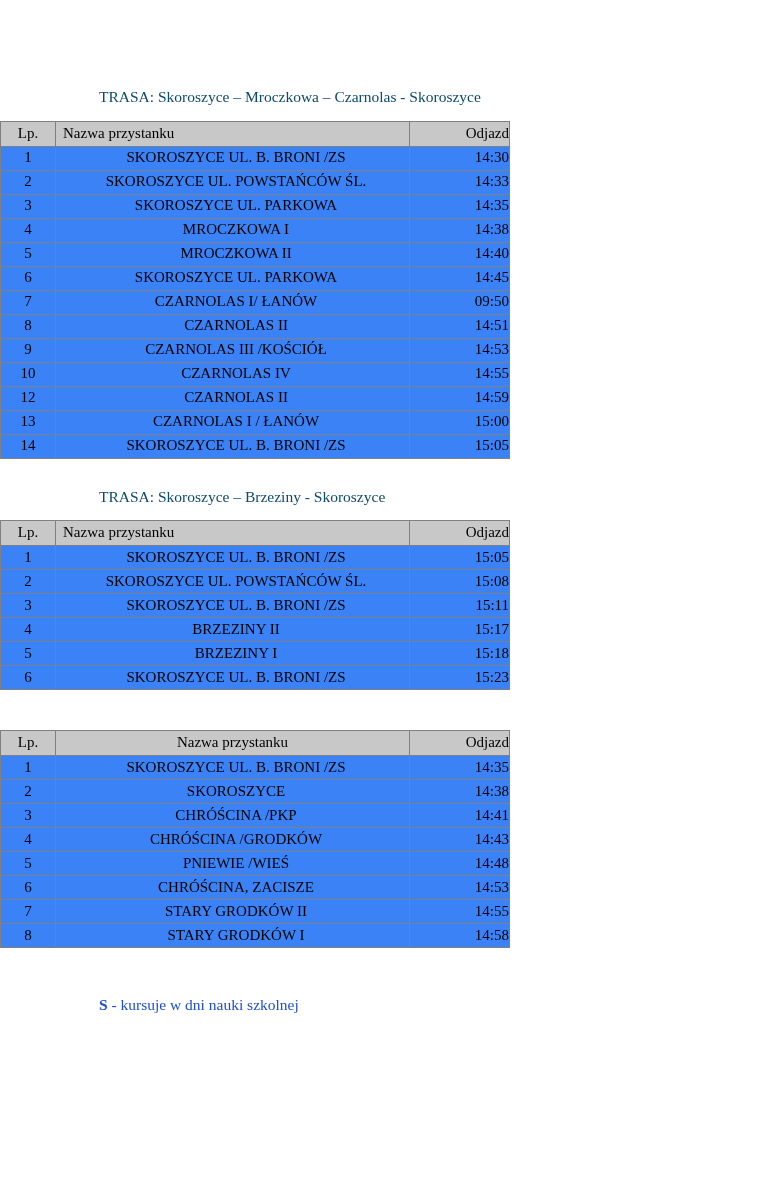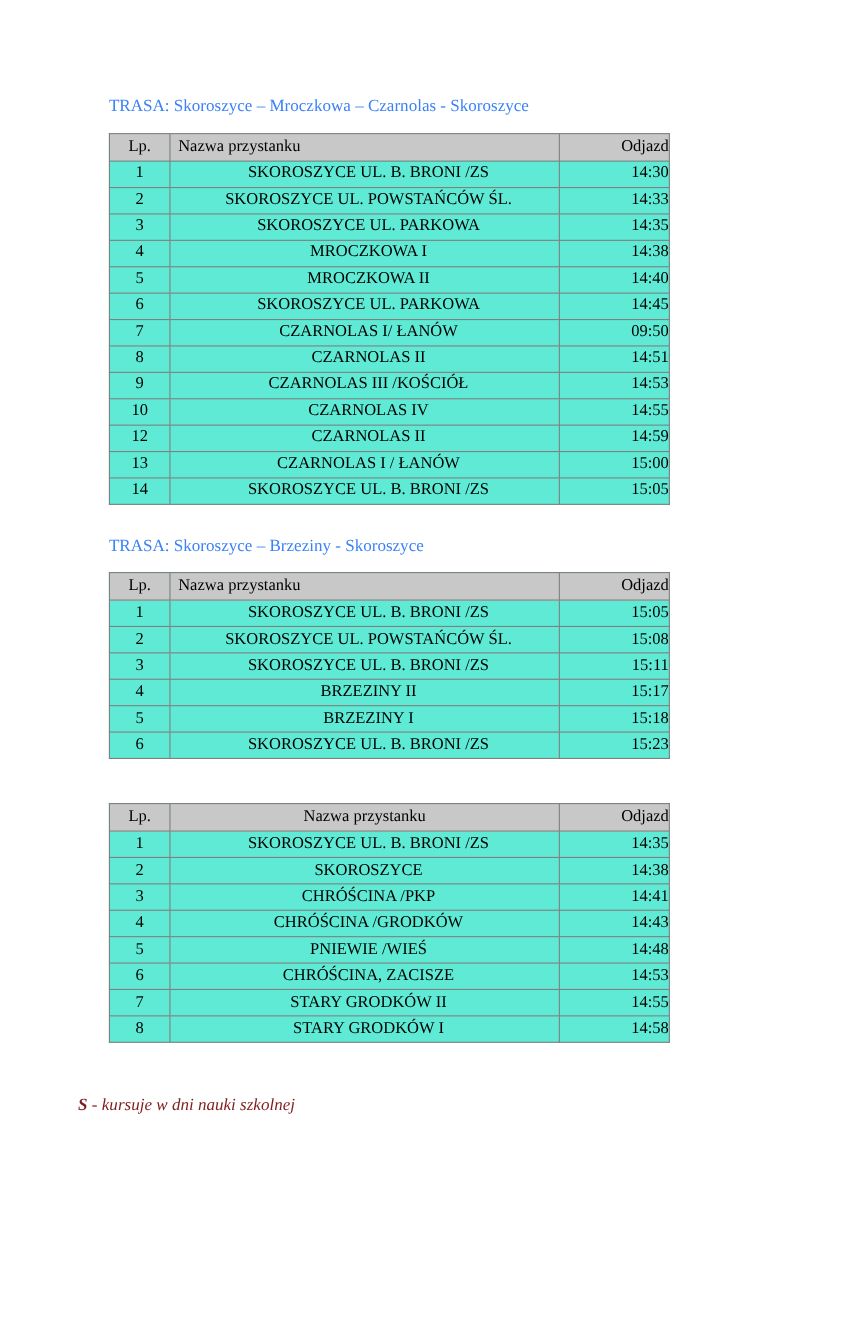--- a/index.html
+++ b/index.html
@@ -20,30 +20,29 @@
     box-sizing: border-box;
     padding: 88px 0 0 0;
   }
   .route-block {
     margin: 0 0 0 0;
   }
   .route-title {
     font-family: "Liberation Serif", serif;
     font-size: 15.5px;
     line-height: 1.2;
-    color: #3b82f6;
+    color: #0c4a6e;
     margin-left: 99px;
     margin-bottom: 14px;
     white-space: nowrap;
   }
   table.sched {
     border-collapse: collapse;
-    margin-left: 99px;
     table-layout: fixed;
-    background: #5eead4;
+    background: #3b82f6;
   }
   table.sched td, table.sched th {
     border: 1px solid #808080;
     font-family: "Liberation Serif", serif;
     font-size: 15px;
     color: #000;
     padding: 1px 0 2px 0;
     height: 20px;
     vertical-align: middle;
   }
@@ -55,25 +54,24 @@
   }
   .col-lp    { width: 54px;  text-align: center; }
   .col-name  { width: 346px; text-align: center; padding-left: 7px !important; }
   .col-time  { width: 99px;  text-align: right; }
   th.col-name { text-align: left; padding-left: 7px !important; }
   th.col-name.center { text-align: center; padding-left: 0 !important; }
   .gap-1 { height: 29px; }
   .gap-2 { height: 40px; }
   .gap-3 { height: 48px; }
   .note {
-    margin-left: 71px;
+    margin-left: 99px;
     font-family: "Liberation Serif", serif;
     font-size: 15.5px;
-    color: #7f1d1d;
-    font-style: italic;
+    color: #1d4ed8;
   }
   .note b { font-weight: bold; }
   .note-gap { height: 40px; }
 </style>
 </head>
 <body>
 
 <div class="page">
 
   <div class="route-block">

